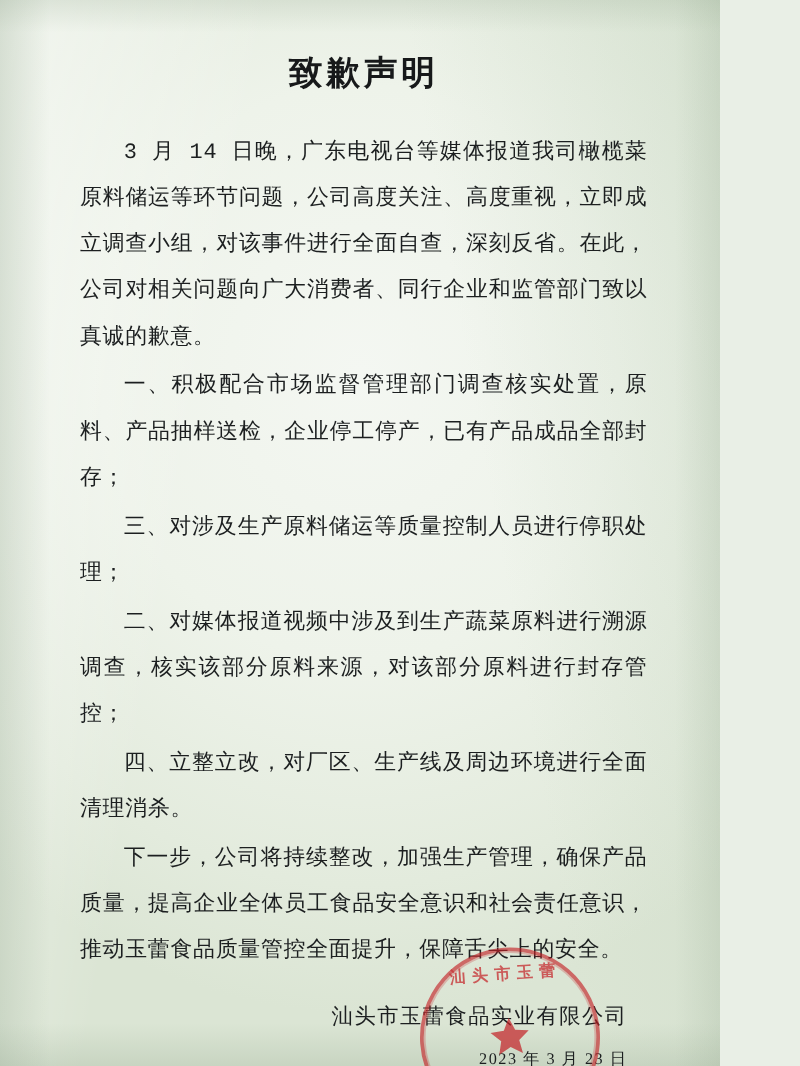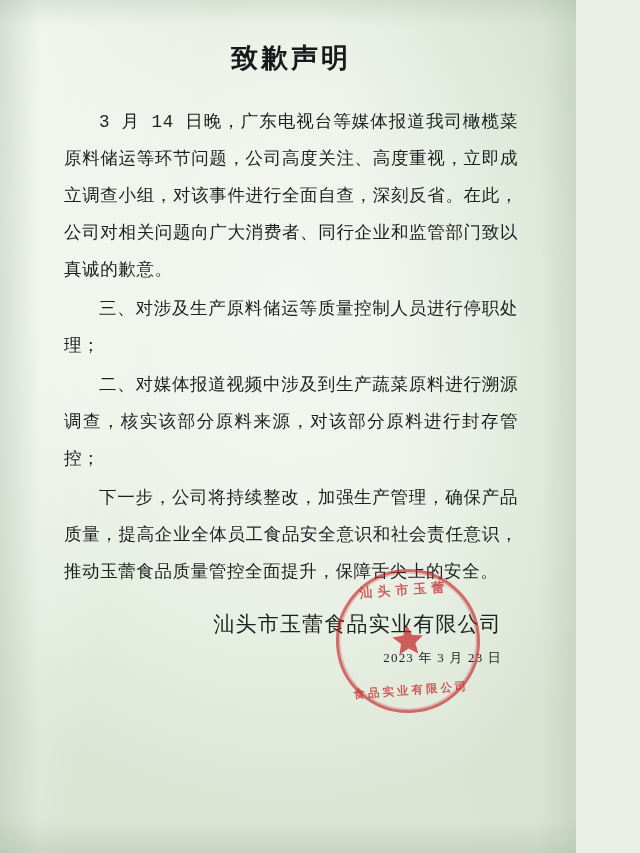--- a/index.html
+++ b/index.html
@@ -81,21 +81,21 @@
   }
 
   .sign-block {
     position: relative;
     margin-top: 16px;
     text-align: right;
     padding-right: 16px;
   }
 
   .sign-line {
-    font-size: 21px;
+    font-size: 17px;
     line-height: 34px;
     color: #1c1f20;
     letter-spacing: 1.2px;
     font-family: "Liberation Serif", serif;
   }
 
   .sign-date {
     font-size: 13px;
     line-height: 34px;
     color: #1c1f20;
@@ -150,22 +150,24 @@
 </style>
 </head>
 <body>
 
 <div class="page">
   <div class="content">
 
     <div class="doc-title">致歉声明</div>
 
     <p class="para">3 月 14 日晚，广东电视台等媒体报道我司橄榄菜原料储运等环节问题，公司高度关注、高度重视，立即成立调查小组，对该事件进行全面自查，深刻反省。在此，公司对相关问题向广大消费者、同行企业和监管部门致以真诚的歉意。</p>
+    <p class="para">一、积极配合市场监督管理部门调查核实处置，原料、产品抽样送检，企业停工停产，已有产品成品全部封存；</p>
     <p class="para">三、对涉及生产原料储运等质量控制人员进行停职处理；</p>
     <p class="para">二、对媒体报道视频中涉及到生产蔬菜原料进行溯源调查，核实该部分原料来源，对该部分原料进行封存管控；</p>
+    <p class="para">四、立整立改，对厂区、生产线及周边环境进行全面清理消杀。</p>
     <p class="para">下一步，公司将持续整改，加强生产管理，确保产品质量，提高企业全体员工食品安全意识和社会责任意识，推动玉蕾食品质量管控全面提升，保障舌尖上的安全。</p>
 
     <div class="sign-block">
 
       <div class="seal">
         <div class="seal-text-top">汕头市玉蕾</div>
         <svg class="seal-star" viewBox="0 0 24 24" aria-hidden="true">
           <polygon points="12,1.5 15.2,8.6 22.8,9.4 17.1,14.5 18.7,22 12,18.1 5.3,22 6.9,14.5 1.2,9.4 8.8,8.6" fill="currentColor"></polygon>
         </svg>
         <div class="seal-text-bottom">食品实业有限公司</div>

